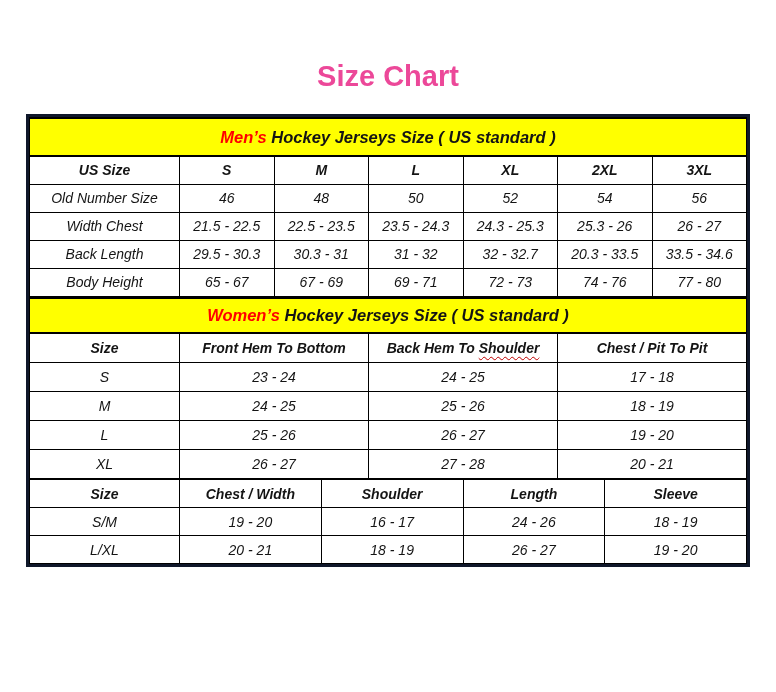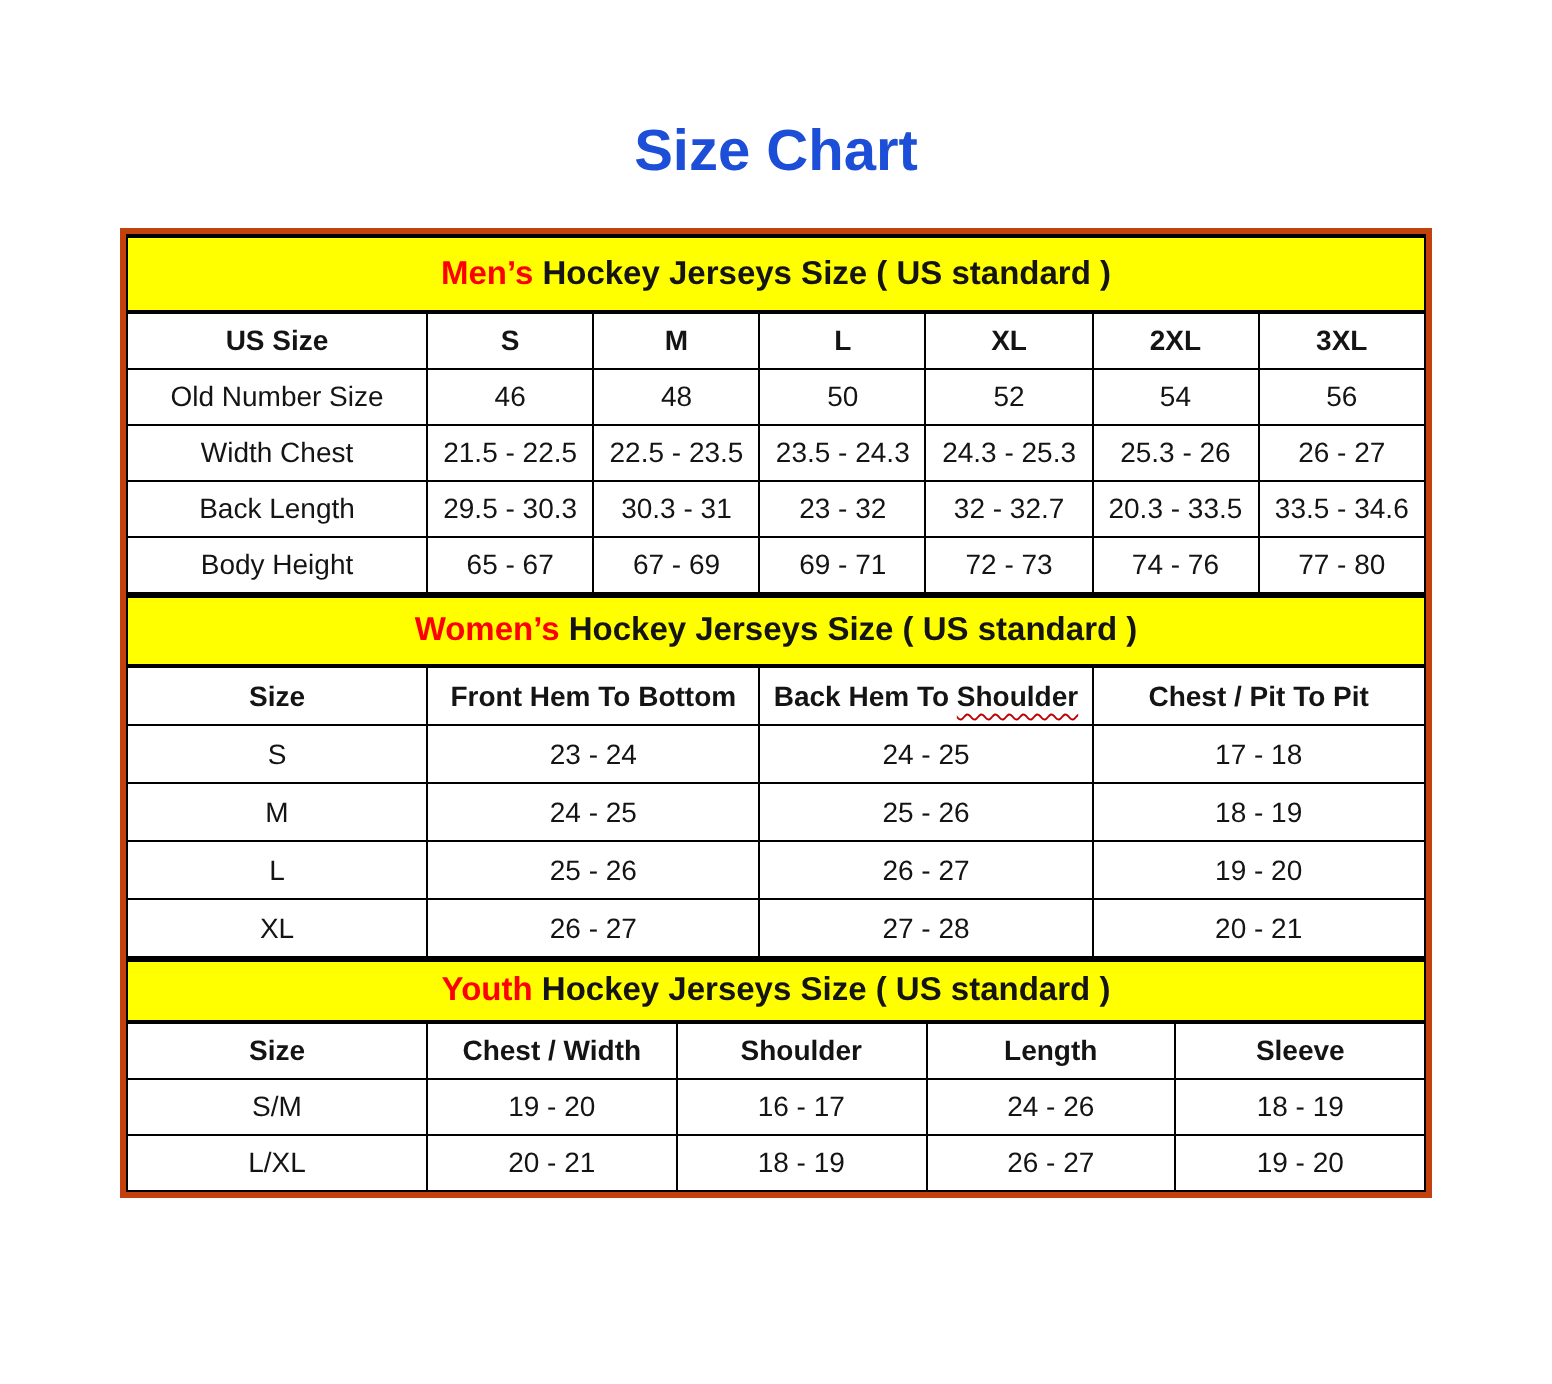--- a/index.html
+++ b/index.html
@@ -11,26 +11,27 @@
     color: #141414;
     overflow: hidden;
   }
   .page-title {
     margin: 0;
     padding-top: 60px;
     padding-bottom: 21px;
     text-align: center;
     font-size: 29px;
     font-weight: 700;
-    color: #1d4ed8;
+    color: #ec4899;
   }
   .chart-wrap {
-    width: 656px;
+    width: 724px;
     margin: 0 auto;
-    border: 3px solid #c2410c;
+    border: 3px solid #0f172a;
+    font-style: italic;
   }
   table.sz {
     width: 100%;
     border-collapse: collapse;
     table-layout: fixed;
   }
   table.sz col.c-first { width: 150px; }
   table.sz th, table.sz td {
     border: 1px solid #000;
     text-align: center;
@@ -109,21 +110,21 @@
         <td>22.5 - 23.5</td>
         <td>23.5 - 24.3</td>
         <td>24.3 - 25.3</td>
         <td>25.3 - 26</td>
         <td>26 - 27</td>
       </tr>
       <tr class="data">
         <td>Back Length</td>
         <td>29.5 - 30.3</td>
         <td>30.3 - 31</td>
-        <td>23 - 32</td>
+        <td>31 - 32</td>
         <td>32 - 32.7</td>
         <td>20.3 - 33.5</td>
         <td>33.5 - 34.6</td>
       </tr>
       <tr class="data">
         <td>Body Height</td>
         <td>65 - 67</td>
         <td>67 - 69</td>
         <td>69 - 71</td>
         <td>72 - 73</td>
@@ -179,23 +180,20 @@
 
   <table class="sz t-y">
     <colgroup>
         <col class="c-first">
         <col>
         <col>
         <col>
         <col>
       </colgroup>
     <tbody>
-      <tr class="cap">
-        <td colspan="5"><span class="red">Youth</span><span> Hockey Jerseys Size ( US standard )</span></td>
-      </tr>
       <tr class="hdr">
         <th>Size</th>
         <th>Chest / Width</th>
         <th>Shoulder</th>
         <th>Length</th>
         <th>Sleeve</th>
       </tr>
       <tr class="data">
         <td class="b">S/M</td>
         <td>19 - 20</td>

